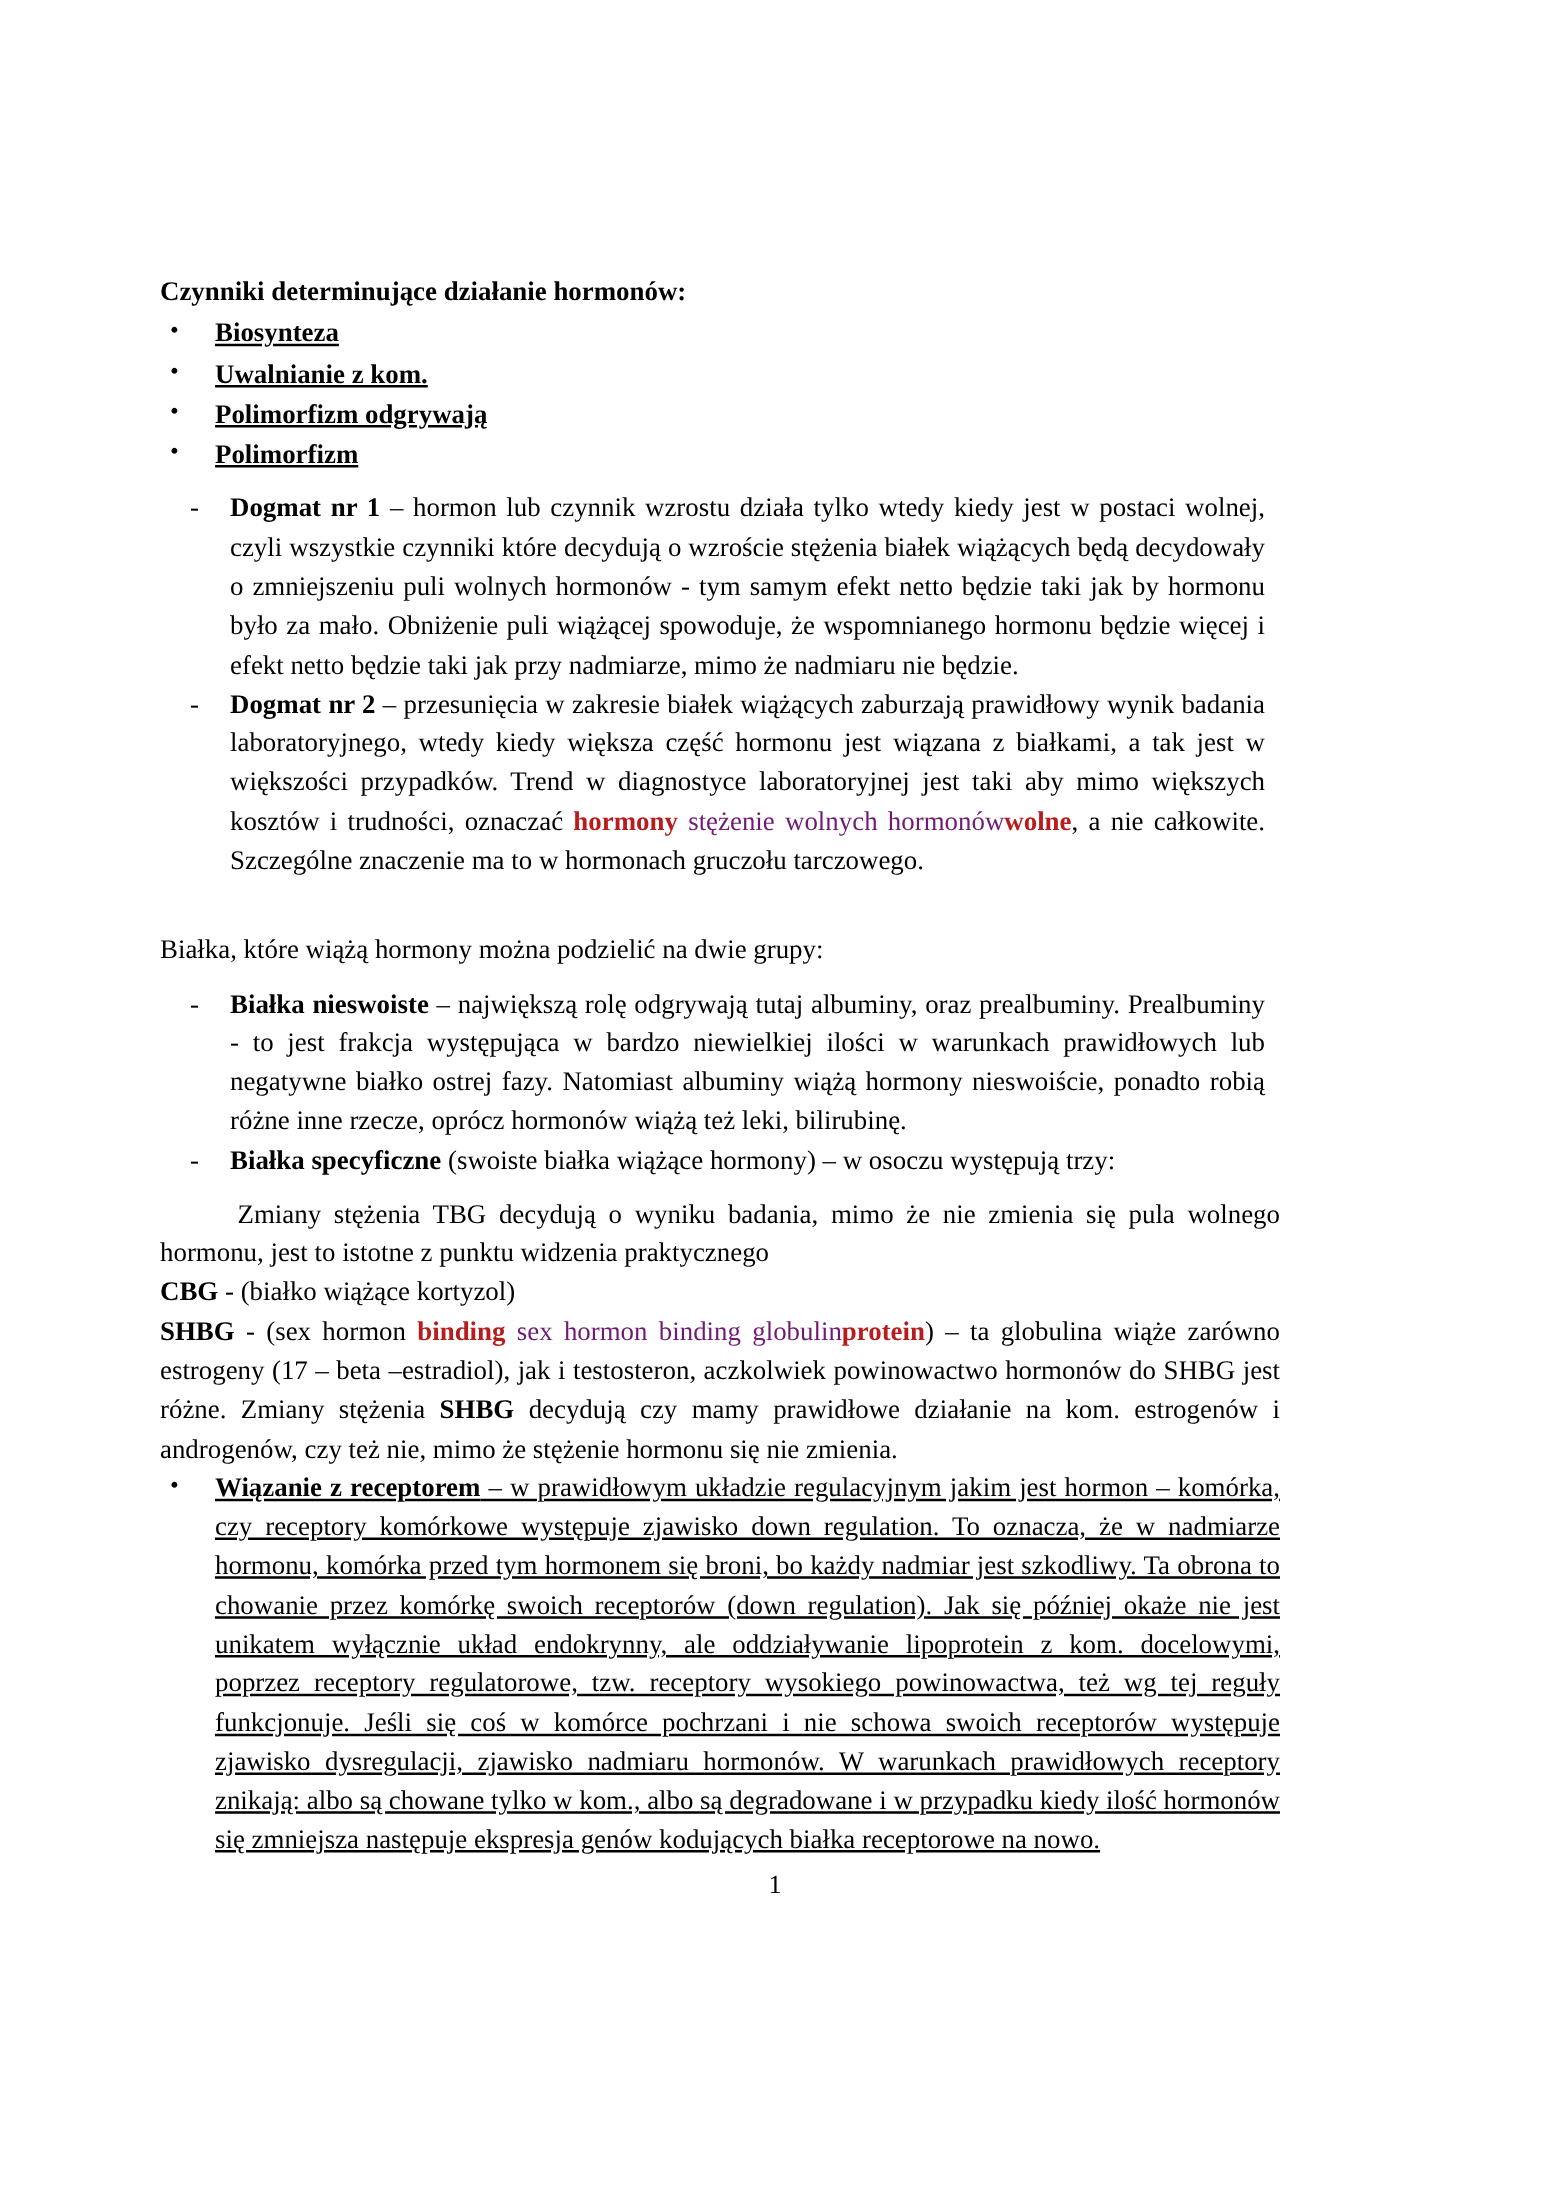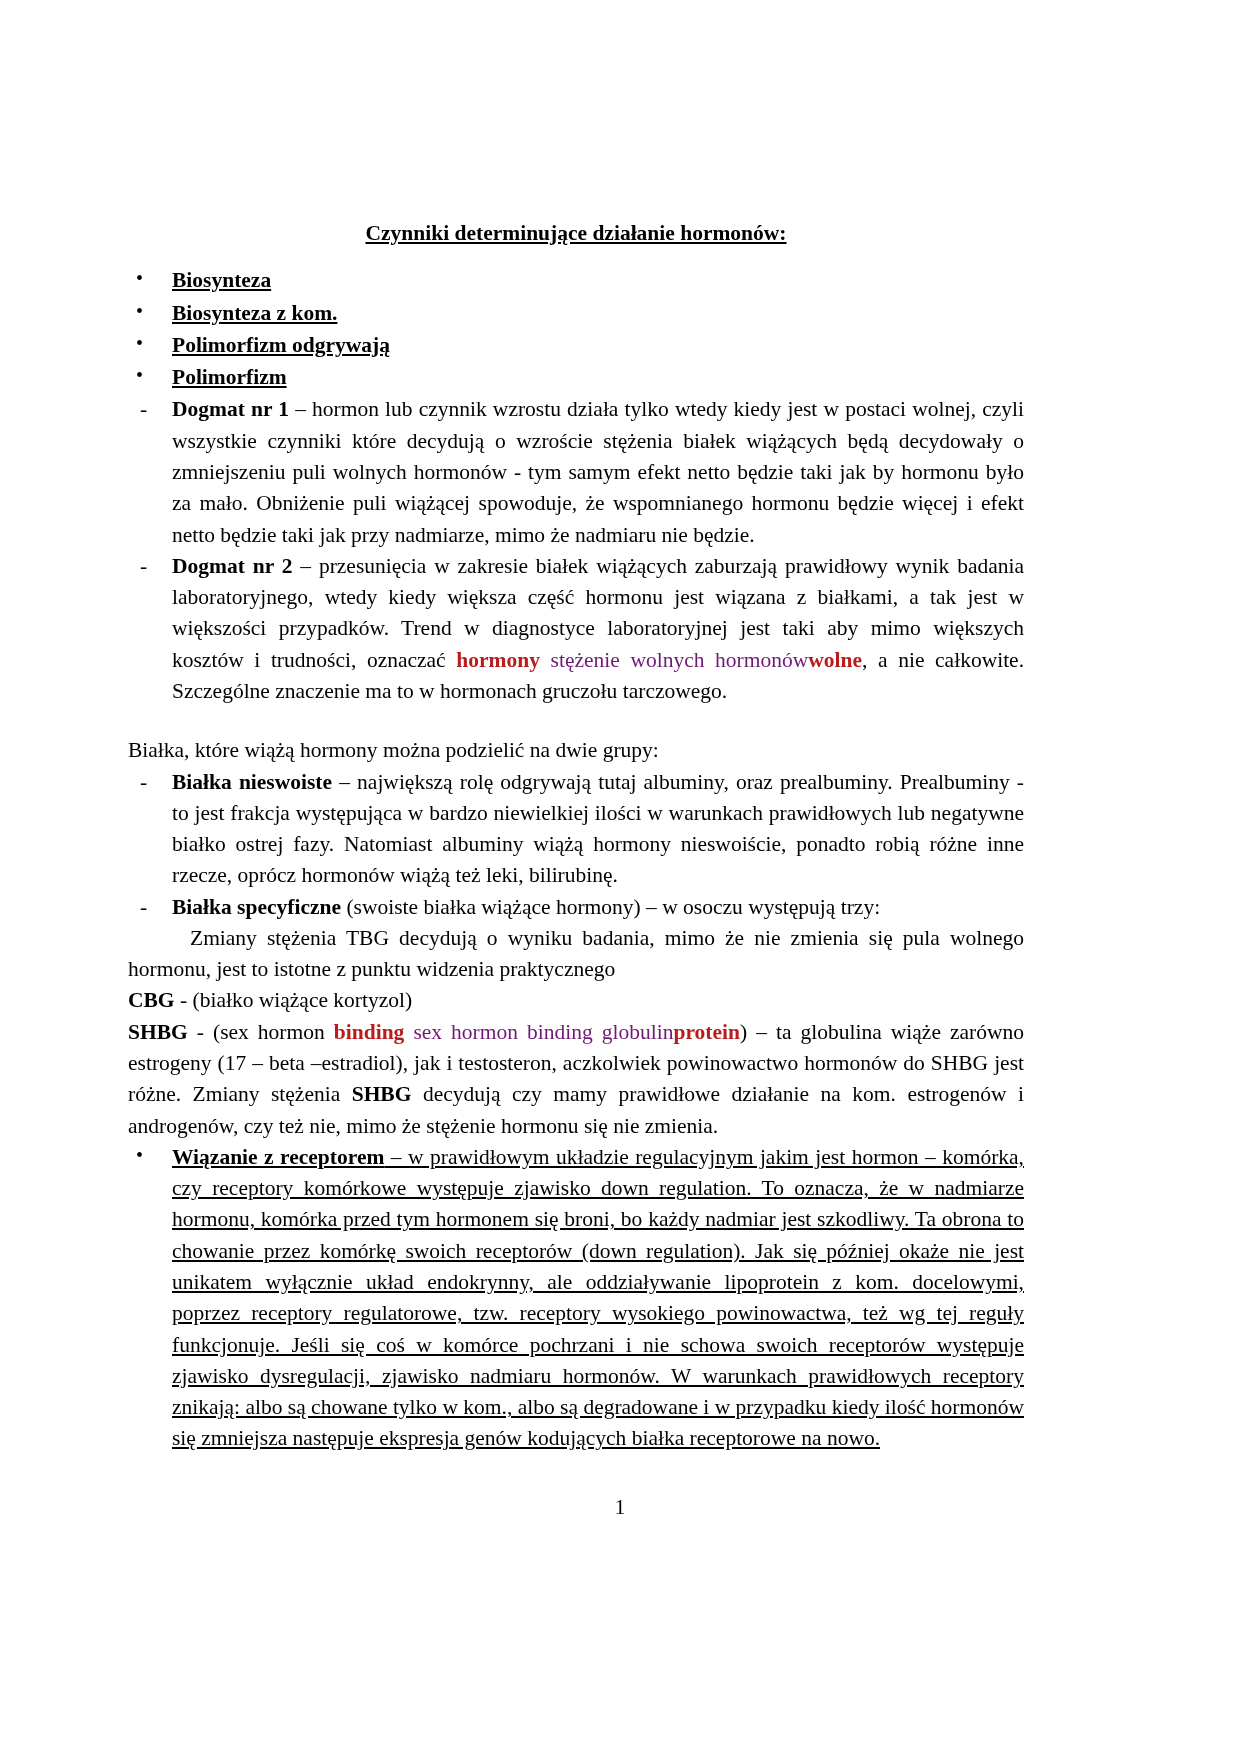--- a/index.html
+++ b/index.html
@@ -21,23 +21,22 @@
     overflow: hidden;
   }
   .doc {
     width: 896px;
     font-size: 21.5px;
     line-height: 1.455;
     text-align: justify;
   }
   .heading {
     font-weight: bold;
-    margin: 0 0 16px 0;
-    text-align: center;
-    text-decoration: underline;
+    margin: 0 0 2px 0;
+    text-align: left;
   }
   
   ul.disc {
     list-style: none;
     margin: 0;
     padding: 0;
     text-decoration: underline;
   }
   ul.disc > li {
     position: relative;
@@ -49,21 +48,21 @@
     content: "\2022";
     position: absolute;
     left: 8px;
     top: -1px;
     font-size: 20px;
     line-height: 1.455;
   }
   
   ul.dash {
     list-style: none;
-    margin: 0;
+    margin: 12px;
     padding: 0;
   }
   ul.dash > li {
     position: relative;
     padding-left: 44px;
     margin: 0;
     text-align: justify;
   }
   ul.dash > li::before {
     content: "-";
@@ -107,21 +106,21 @@
 <div class="page">
   <div class="doc">
 
     <p class="heading">Czynniki determinujące działanie hormonów:</p>
 
     <ul class="disc">
       <li>
         <span class="b">Biosynteza</span>
       </li>
       <li>
-        <span class="b">Biosynteza z kom.</span>
+        <span class="b">Uwalnianie z kom.</span>
       </li>
       <li>
         <span class="b">Polimorfizm odgrywają</span>
       </li>
       <li>
         <span class="b">Polimorfizm</span>
       </li>
     </ul>
 
     <ul class="dash">

